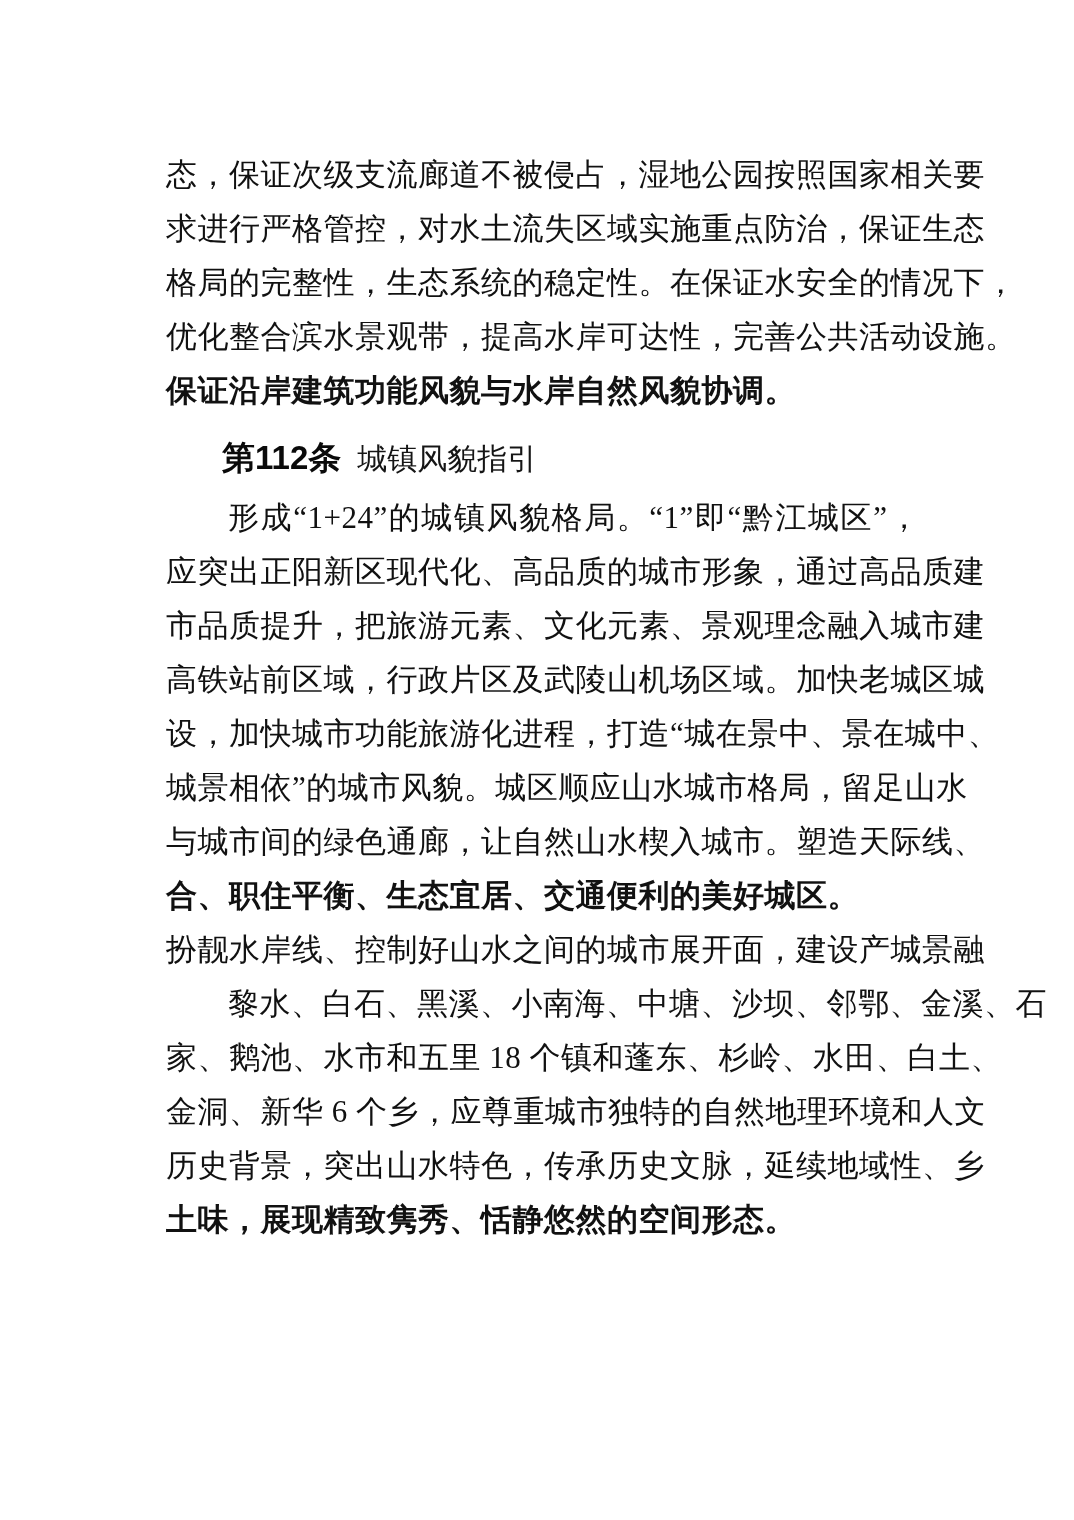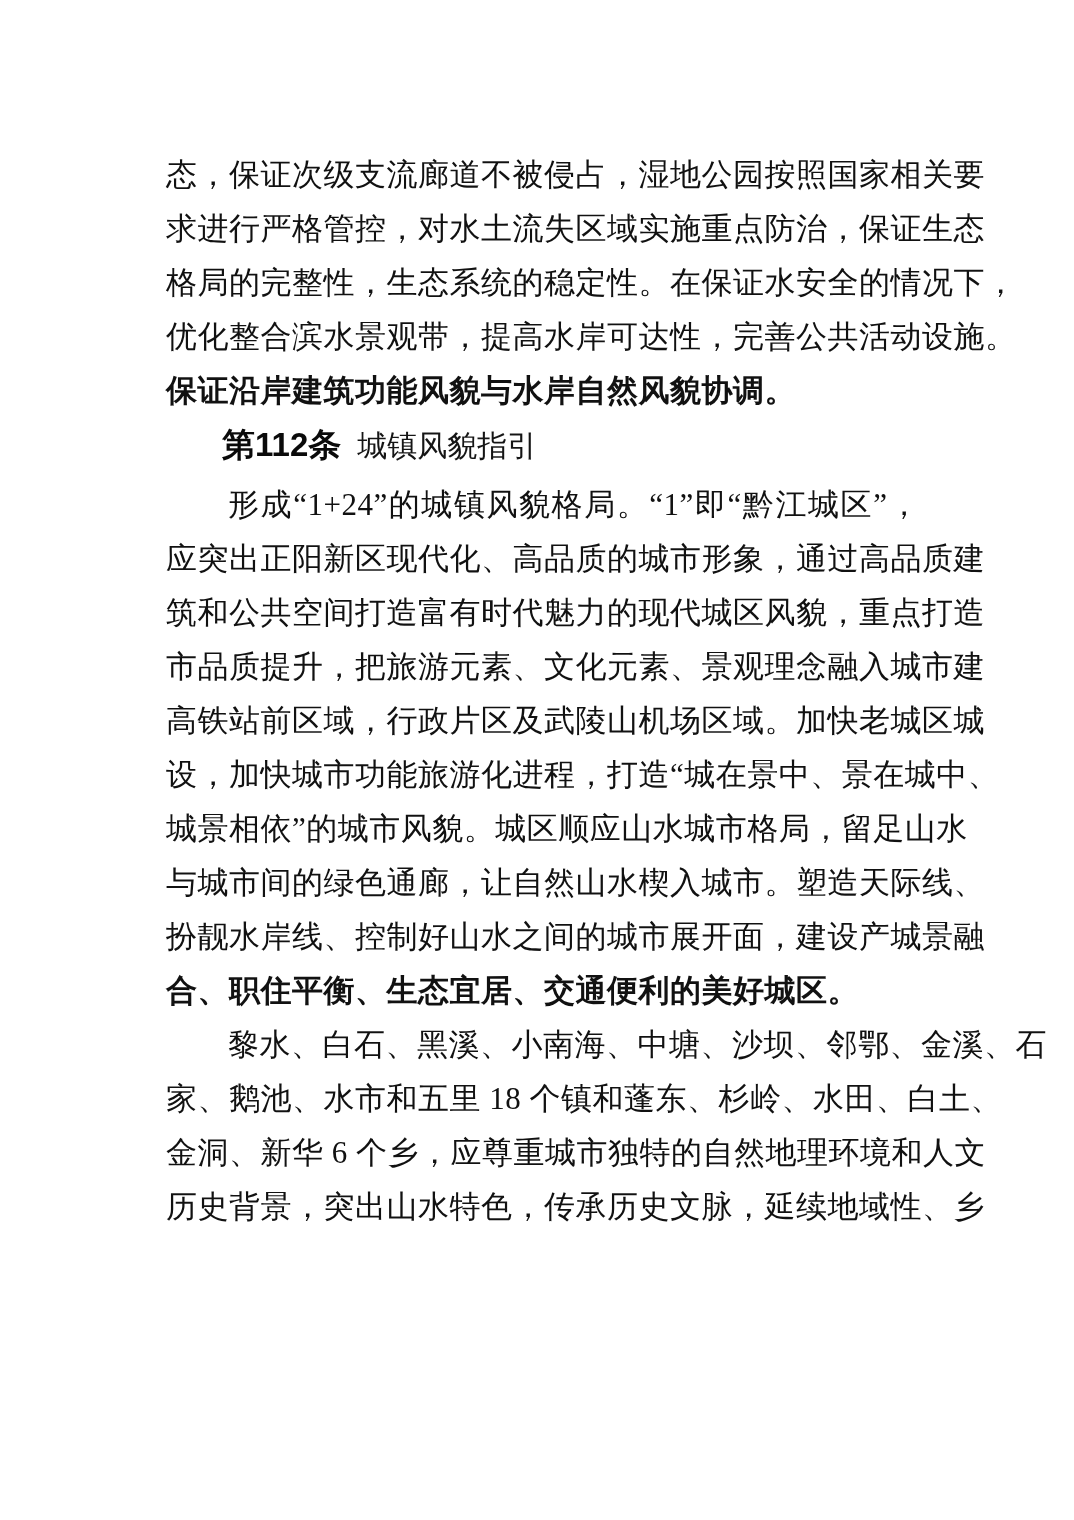--- a/index.html
+++ b/index.html
@@ -38,20 +38,21 @@
     font-weight: bold;
     -moz-text-align-last: left;
   }
   .para.indent-first .line:first-child {
     text-indent: 2em;
   }
   .heading {
     line-height: 54px;
     padding-left: 56px;
     white-space: nowrap;
+    margin-top: 13px;
   }
   .heading .heading-num {
     font-family: "Liberation Sans", "DejaVu Sans", sans-serif;
     font-weight: bold;
     font-size: 33px;
     color: #0a0a0a;
   }
   .heading .heading-title {
     font-size: 30px;
     margin-left: 16px;
@@ -82,28 +83,27 @@
         <div class="line last">保证沿岸建筑功能风貌与水岸自然风貌协调。</div>
       </div>
 
     <div class="heading">
       <span class="heading-num">第112条</span><span class="heading-title">城镇风貌指引</span>
     </div>
 
     <div class="para indent-first">
         <div class="line">形成“1+24”的城镇风貌格局。“1”即“黔江城区”，</div>
         <div class="line">应突出正阳新区现代化、高品质的城市形象，通过高品质建</div>
-        <div class="line">筑和公共空间打造富有时代魅力的现代城区风貌，重点打造</div>
         <div class="line">市品质提升，把旅游元素、文化元素、景观理念融入城市建</div>
         <div class="line">高铁站前区域，行政片区及武陵山机场区域。加快老城区城</div>
         <div class="line">设，加快城市功能旅游化进程，打造“城在景中、景在城中、</div>
         <div class="line">城景相依”的城市风貌。城区顺应山水城市格局，留足山水</div>
         <div class="line">与城市间的绿色通廊，让自然山水楔入城市。塑造天际线、</div>
+        <div class="line last">合、职住平衡、生态宜居、交通便利的美好城区。</div>
         <div class="line">扮靓水岸线、控制好山水之间的城市展开面，建设产城景融</div>
-        <div class="line last">合、职住平衡、生态宜居、交通便利的美好城区。</div>
       </div>
 
     <div class="para indent-first">
         <div class="line">黎水、白石、黑溪、小南海、中塘、沙坝、邻鄂、金溪、石</div>
         <div class="line">家、鹅池、水市和五里 18 个镇和蓬东、杉岭、水田、白土、</div>
         <div class="line">金洞、新华 6 个乡，应尊重城市独特的自然地理环境和人文</div>
         <div class="line">历史背景，突出山水特色，传承历史文脉，延续地域性、乡</div>
         <div class="line last">土味，展现精致隽秀、恬静悠然的空间形态。</div>
       </div>
 

